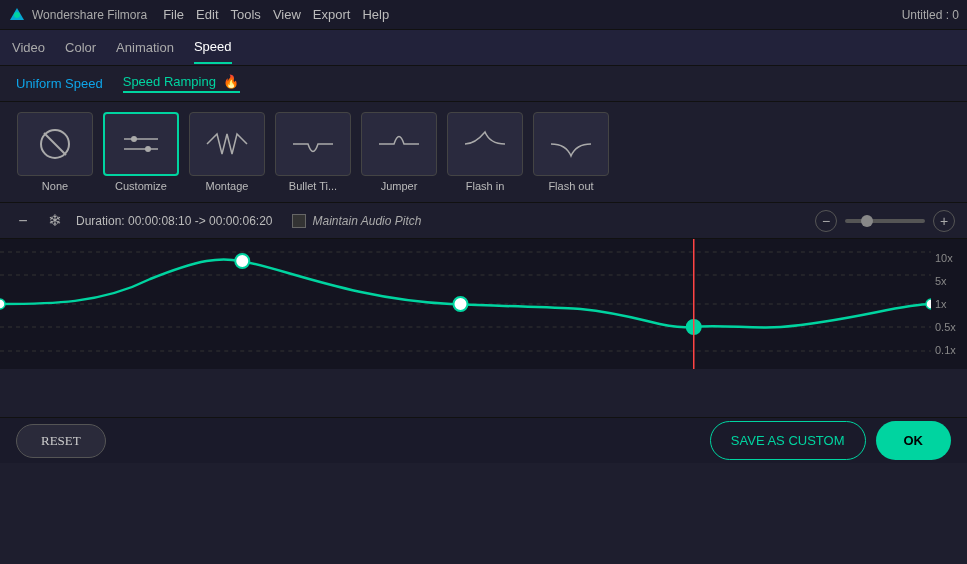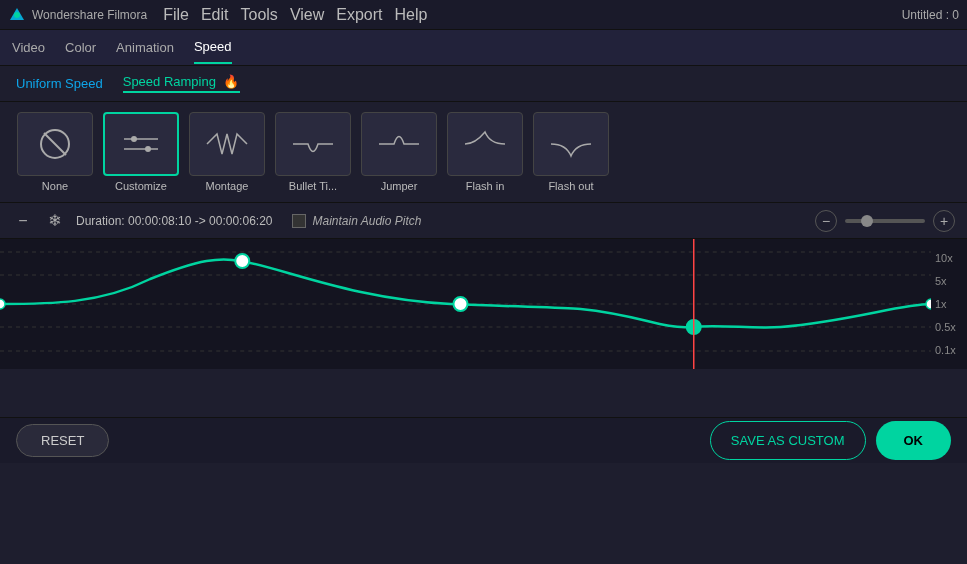--- a/index.html
+++ b/index.html
@@ -31,21 +31,21 @@
       color: #aaa;
       font-size: 12px;
       margin-right: 16px;
     }
     .titlebar-menu {
       display: flex;
       gap: 12px;
     }
     .titlebar-menu span {
       color: #bbb;
-      font-size: 16px;
+      font-size: 13px;
       cursor: pointer;
     }
     .titlebar-title {
       margin-left: auto;
       color: #aaa;
       font-size: 12px;
     }
 
     
     .tabbar {
@@ -244,20 +244,21 @@
       justify-content: space-between;
     }
     .btn-reset {
       background: #2a2a3a;
       border: 1px solid #555;
       border-radius: 20px;
       color: #ccc;
       padding: 8px 24px;
       font-size: 13px;
       cursor: pointer;
+      font-family: Liberation Serif, serif;
     }
     .bottom-right {
       display: flex;
       gap: 10px;
     }
     .btn-save-custom {
       background: #1a1a2a;
       border: 1px solid #00d4a0;
       border-radius: 20px;
       color: #00d4a0;

